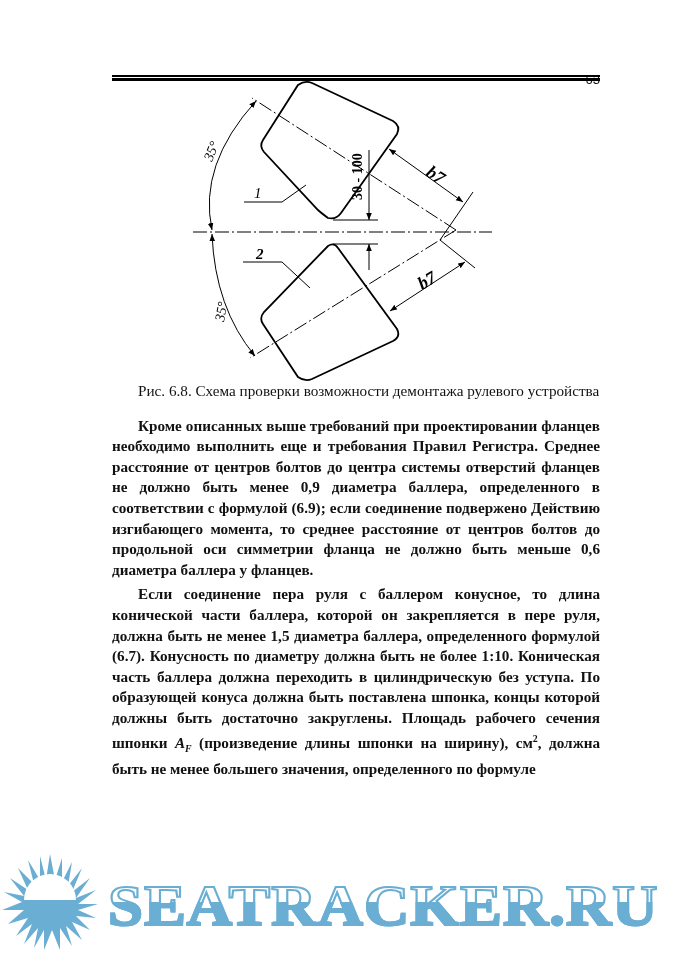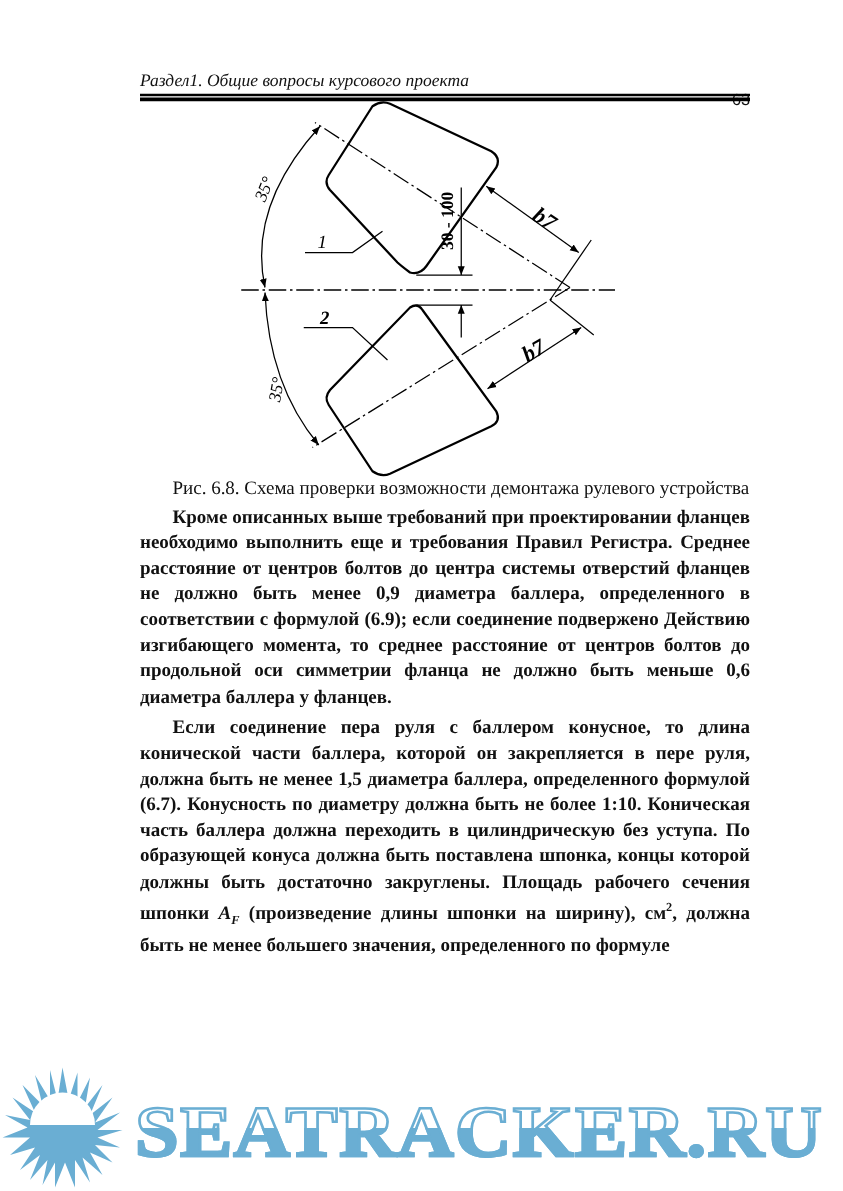--- a/index.html
+++ b/index.html
@@ -5,32 +5,31 @@
   html, body { margin: 0; padding: 0; background: #ffffff; }
   body { width: 674px; height: 953px; position: relative; overflow: hidden; font-family: "Liberation Serif", "DejaVu Serif", serif; color: #111; }
   .header { position: absolute; left: 112px; top: 56px; width: 488px; height: 26px; }
   .header-title { position: absolute; left: 0; top: 2px; font-style: italic; font-size: 14px; }
   .page-num { position: absolute; right: 0; top: 16px; font-family: "Liberation Sans", sans-serif; font-size: 13px; }
   .rule-thin { position: absolute; left: 0; top: 19px; width: 488px; height: 1.5px; background: #000; }
   .rule-thick { position: absolute; left: 0; top: 22px; width: 488px; height: 3px; background: #000; }
   .figure { position: absolute; left: 0; top: 0; width: 674px; height: 400px; }
   .body-text { position: absolute; left: 112px; top: 381px; width: 488px; font-size: 15.2px; line-height: 20.6px; text-align: justify; }
   .body-text p { margin: 0; text-indent: 26px; }
-  .body-text p.caption { margin-bottom: 2px; }
+  .body-text p.caption { margin-bottom: 14px; }
   .body-text p.para { margin-bottom: 4px; font-weight: bold; }
   .watermark { position: absolute; left: 0; top: 852px; width: 674px; height: 101px; }
   .wm-text { position: absolute; left: 108px; top: 872px; font-family: "Liberation Serif", serif; font-weight: bold; font-size: 58px; letter-spacing: 1px; color: transparent; -webkit-text-stroke: 2px #6aaed3;
     background: linear-gradient(to bottom, #ffffff 0%, #ffffff 45%, #6aaed3 45%, #6aaed3 100%); -webkit-background-clip: text; background-clip: text; white-space: nowrap; transform: scaleX(1.08); transform-origin: left; }
   sub, sup { font-size: 0.65em; }
 </style>
 </head>
 <body>
 
 <div class="header">
-  <span class="header-title">Раздел1. Общие вопросы курсового проекта</span>
   <span class="page-num">63</span>
   <div class="rule-thin"></div>
   <div class="rule-thick"></div>
 </div>
 
 <svg class="figure" viewBox="0 0 674 400" width="674" height="400" xmlns="http://www.w3.org/2000/svg">
   <defs>
     <marker id="arr" viewBox="0 0 10 10" refX="10" refY="5" markerWidth="7" markerHeight="7" orient="auto-start-reverse">
       <path d="M0,1 L10,5 L0,9 z" fill="#000"></path>
     </marker>

